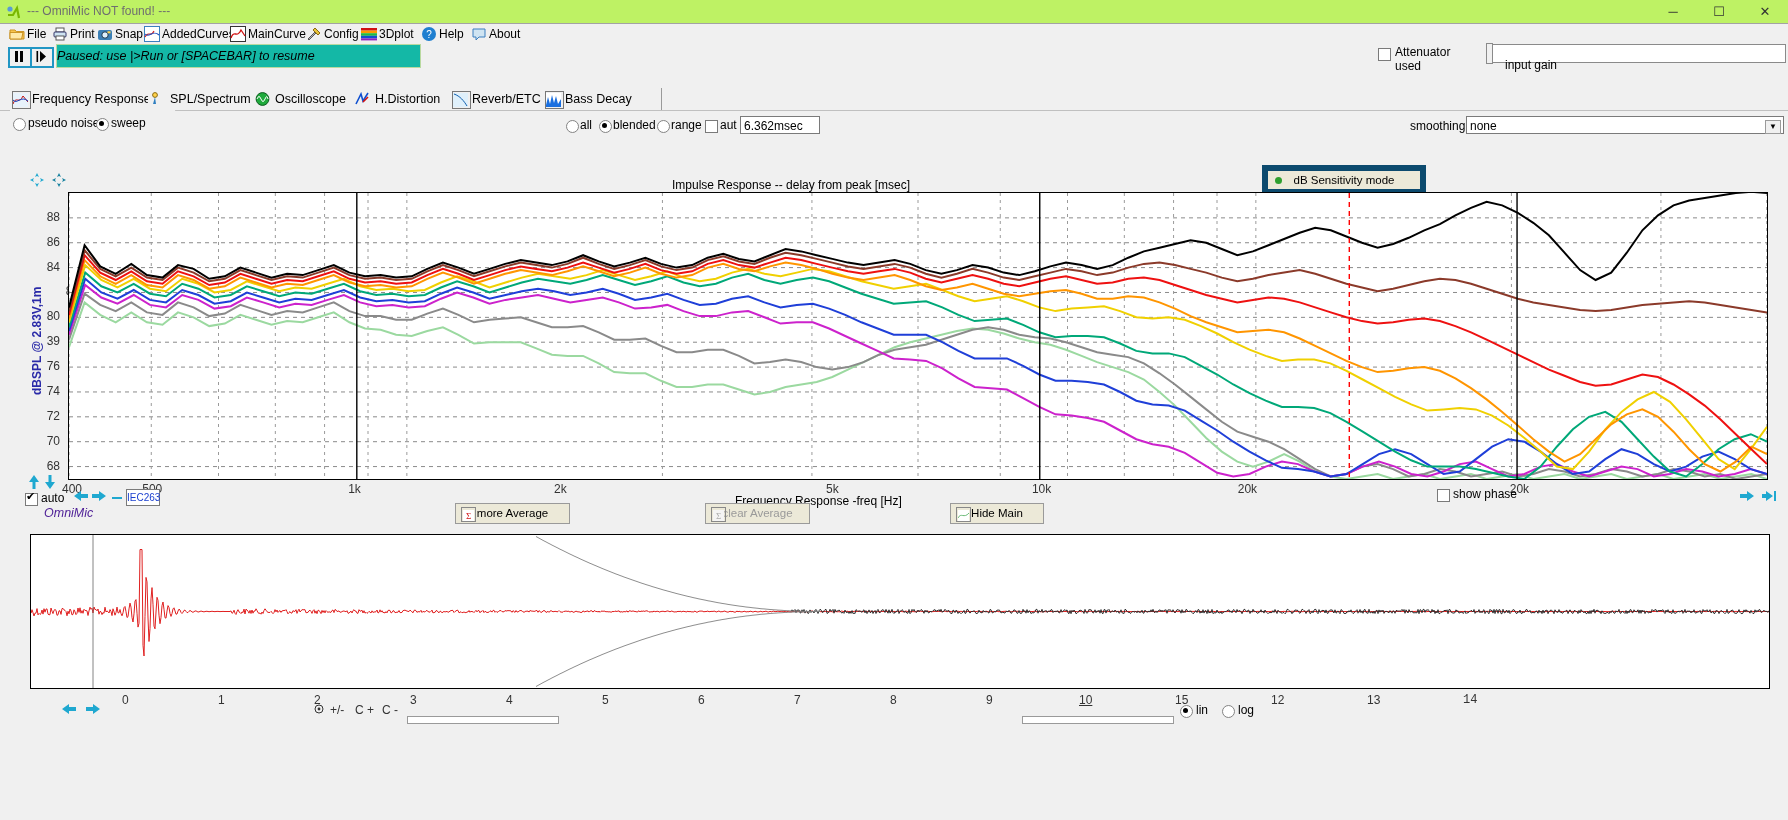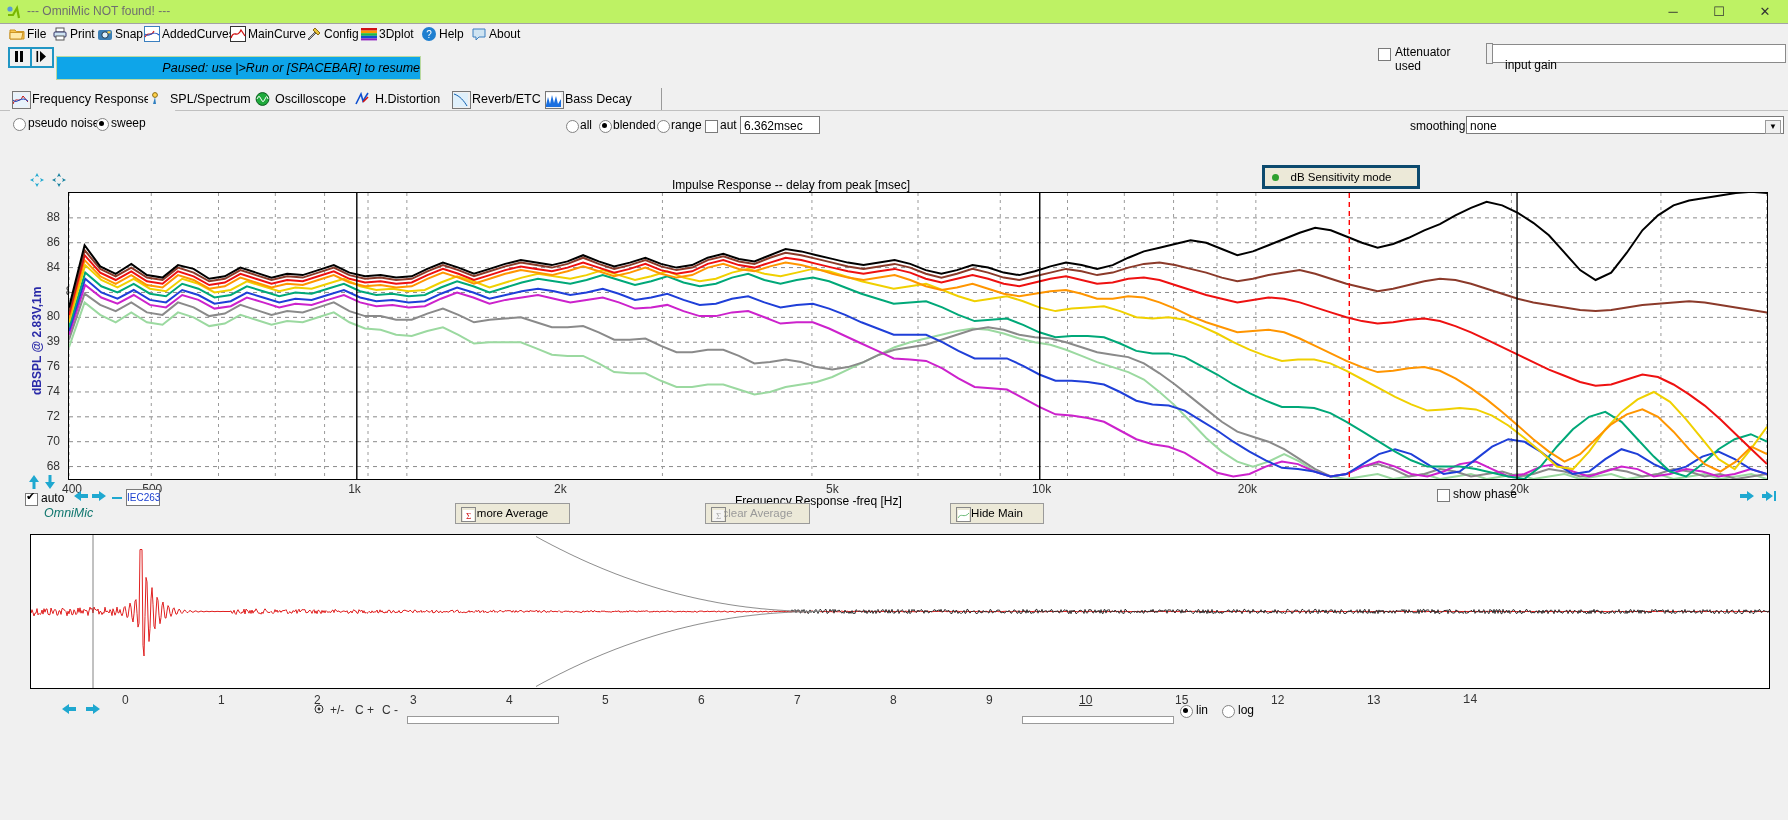--- a/index.html
+++ b/index.html
@@ -44,23 +44,23 @@
   }
 
   
   #transport{position:absolute;left:8px;top:47px;width:20px;height:17px;
     border:2px solid #2196c4;background:#f0f0f0;}
   #transport2{position:absolute;left:30px;top:47px;width:20px;height:17px;
     border:2px solid #2196c4;background:#f0f0f0;}
   .tbtn-inner{position:absolute;left:3px;top:2px;width:11px;height:11px;
      display:flex;align-items:center;justify-content:center;font-size:10px;}
   #statusbar{
-    position:absolute;left:56px;top:56px;width:363px;height:22px;
-    background:#0ea5e9;border:1px solid #b9d9a0;
-    font-style:italic;font-size:12.5px;text-align:right;line-height:22px;
+    position:absolute;left:56px;top:44px;width:363px;height:22px;
+    background:#14b8a6;border:1px solid #b9d9a0;
+    font-style:italic;font-size:12.5px;text-align:left;line-height:22px;
   }
 
   
   #atten-wrap{position:absolute;left:1378px;top:45px;}
   #atten-box{position:absolute;left:0;top:3px;width:11px;height:11px;
      border:1px solid #7a7a7a;background:#fff;}
   #atten-label{position:absolute;left:17px;top:0px;font-size:12px;}
   #gain-slider{position:absolute;left:1488px;top:44px;width:296px;height:17px;
      border:1px solid #8a8a8a;background:#fff;}
   #gain-thumb{position:absolute;left:1486px;top:43px;width:5px;height:19px;
@@ -98,21 +98,21 @@
   #smoothing-label{position:absolute;left:1410px;top:119px;font-size:12px;}
   #smoothing-sel{position:absolute;left:1466px;top:116px;width:318px;height:18px;
     border:1px solid #7a7a7a;background:#fff;font-size:12px;line-height:18px;padding-left:3px;
     box-sizing:border-box;}
   #smoothing-arrow{position:absolute;right:2px;top:3px;width:14px;height:12px;
     background:#f0f0f0;border:1px solid #9a9a9a;text-align:center;line-height:11px;font-size:8px;}
 
   
   #dbsens{
     position:absolute;left:1262px;top:165px;width:152px;height:18px;
-    background:#ece9d8;border:3px solid #0c4a6e;font-size:11.5px;
+    background:#ece9d8;border:6px solid #0c4a6e;font-size:11.5px;
     text-align:center;line-height:18px;
   }
   #dbsens .led{position:absolute;left:7px;top:6px;width:7px;height:7px;border-radius:50%;
      background:#2ea02e;}
 
   
   #chart-outer{position:absolute;left:0;top:150px;width:1788px;height:340px;}
   #plot{
     position:absolute;left:68px;top:42px;width:1700px;height:288px;
     background:#fff;border:1px solid #000;box-sizing:border-box;
@@ -136,21 +136,21 @@
   }
   #more-avg{left:455px;top:503px;width:113px;}
   #clear-avg{left:705px;top:503px;width:103px;color:#9a9a9a;}
   #hide-main{left:950px;top:503px;width:92px;}
   .btn3d .bico{position:absolute;left:5px;top:3px;width:13px;height:13px;border:1px solid #888;}
 
   #auto-chk{left:25px;top:492px;}
   #auto-lbl{left:41px;top:491px;}
   #iec{position:absolute;left:126px;top:489px;width:32px;height:15px;border:1px solid #7a7a7a;
     background:#fff;font-size:10px;color:#1a3fd0;text-align:center;line-height:15px;}
-  #omnimic{position:absolute;left:44px;top:506px;font-size:12.5px;color:#0f766e;font-style:italic;}
+  #omnimic{position:absolute;left:44px;top:506px;font-size:12.5px;color:#4c1d95;font-style:italic;}
   #showphase-chk{left:1437px;top:488px;}
   #showphase-lbl{left:1453px;top:487px;}
 
   
   #imp-outer{position:absolute;left:0;top:528px;width:1788px;height:292px;}
   #imp-plot{position:absolute;left:30px;top:6px;width:1740px;height:155px;
     border:1px solid #000;background:#fff;box-sizing:border-box;}
   .imp-tick{position:absolute;top:0;font-size:12px;color:#333;}
   #imp-title{position:absolute;left:672px;top:178px;font-size:12px;}
 

